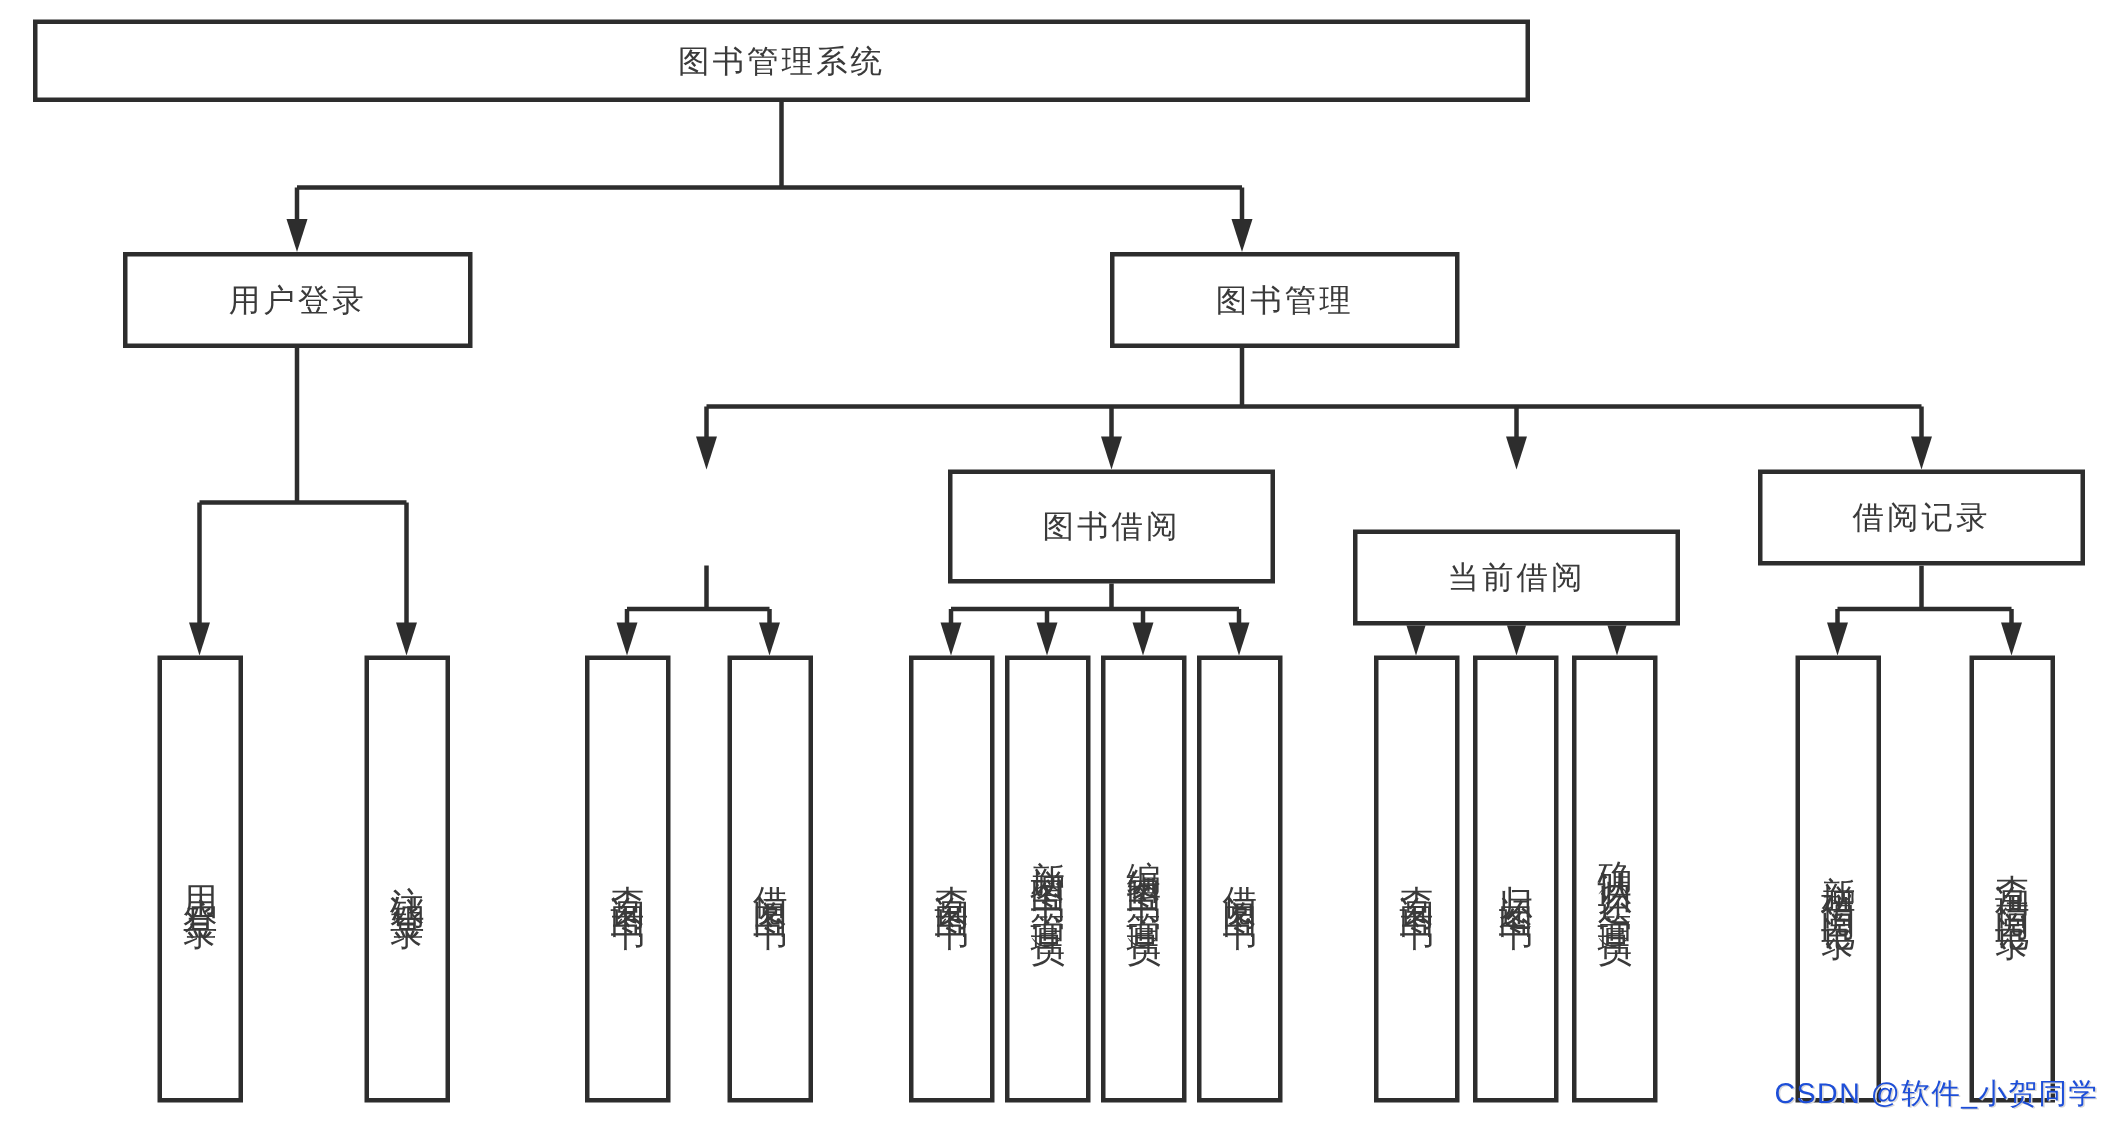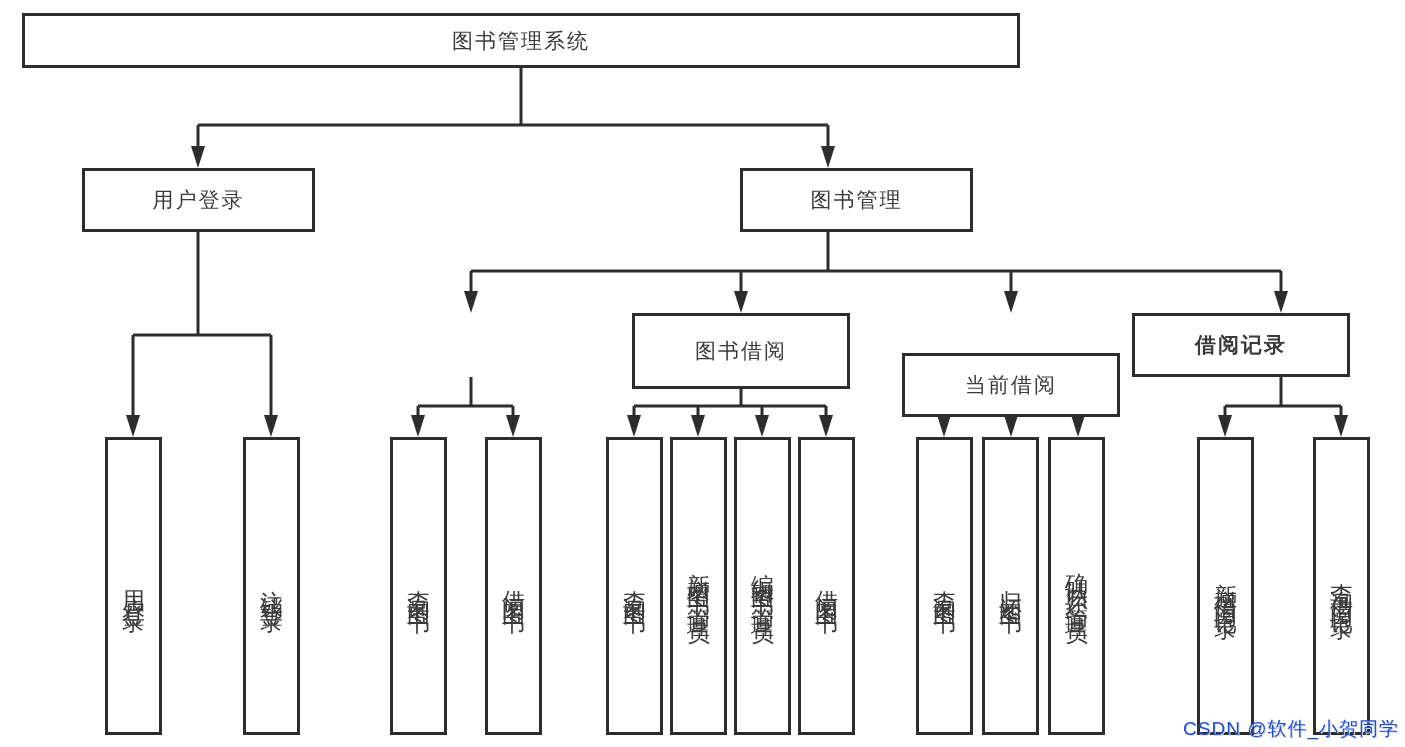--- a/index.html
+++ b/index.html
@@ -142,21 +142,21 @@
   <div class="box" style="left:740px; top:168px; width:233px; height:64px;">
     <span class="hlabel">图书管理</span>
   </div>
 
   <div class="box" style="left:632px; top:313px; width:218px; height:76px;">
     <span class="hlabel">图书借阅</span>
   </div>
   <div class="box" style="left:902px; top:313px; width:218px; height:64px;margin-top:40px;">
     <span class="hlabel">当前借阅</span>
   </div>
-  <div class="box" style="left:1132px; top:313px; width:218px; height:64px;font-weight:bold;">
+  <div class="box" style="left:1172px; top:313px; width:218px; height:64px;">
     <span class="hlabel">借阅记录</span>
   </div>
 
   <div class="box vbox" style="left:105px; top:437px; width:57px; height:298px;">
     <span class="vlabel">用户登录</span>
   </div>
   <div class="box vbox" style="left:243px; top:437px; width:57px; height:298px;">
     <span class="vlabel">注销登录</span>
   </div>
 

